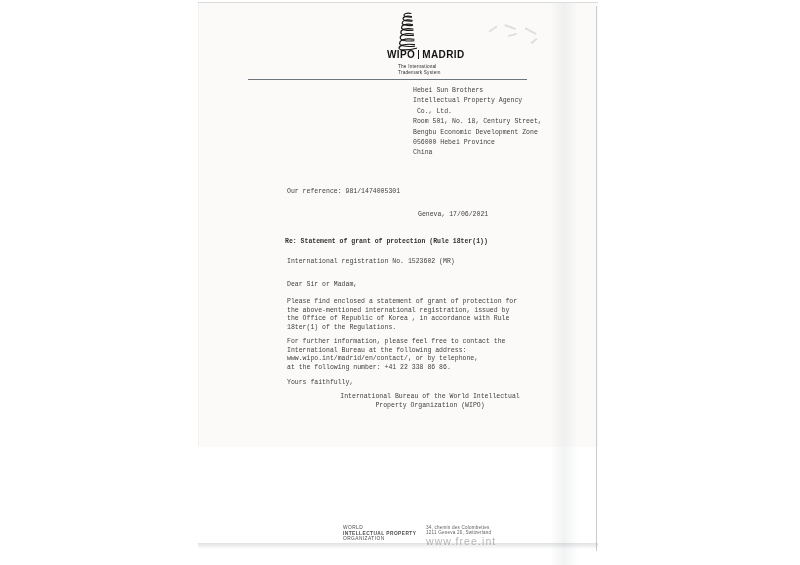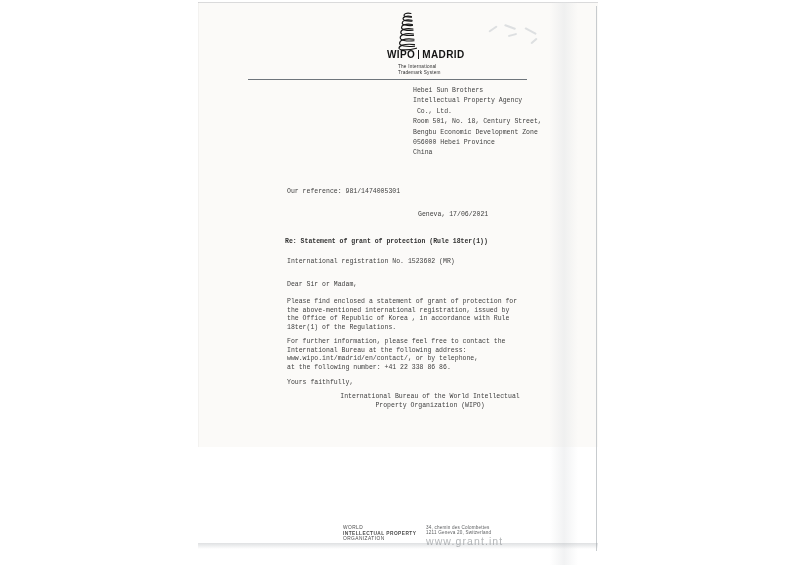--- a/index.html
+++ b/index.html
@@ -111,18 +111,18 @@
     <div class="mono signature">International Bureau of the World Intellectual
 Property Organization (WIPO)</div>
 
     <div class="f-org">
       <div>WORLD</div>
       <div class="b">INTELLECTUAL PROPERTY</div>
       <div>ORGANIZATION</div>
     </div>
     <div class="f-addr">34, chemin des Colombettes
 1211 Geneva 20, Switzerland</div>
-    <div class="f-web">www.grant.int</div>
+    <div class="f-web">www.free.int</div>
 
     <div class="scan-edge"></div>
     <div class="scan-bottom"></div>
   </div>
 </div>
 
 </body></html>

